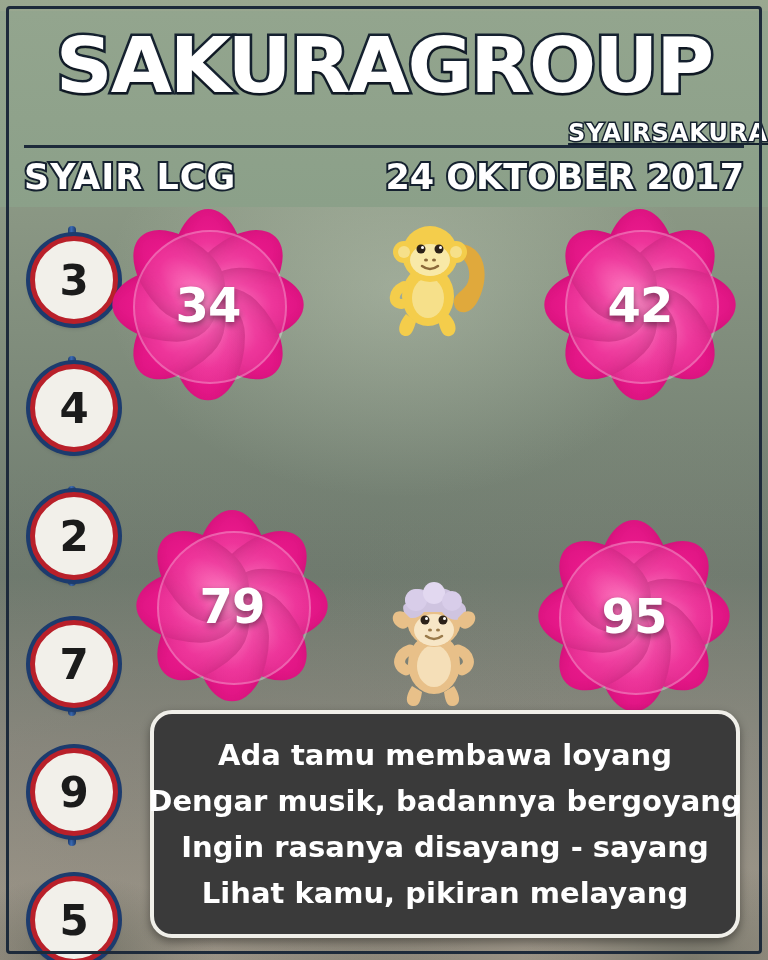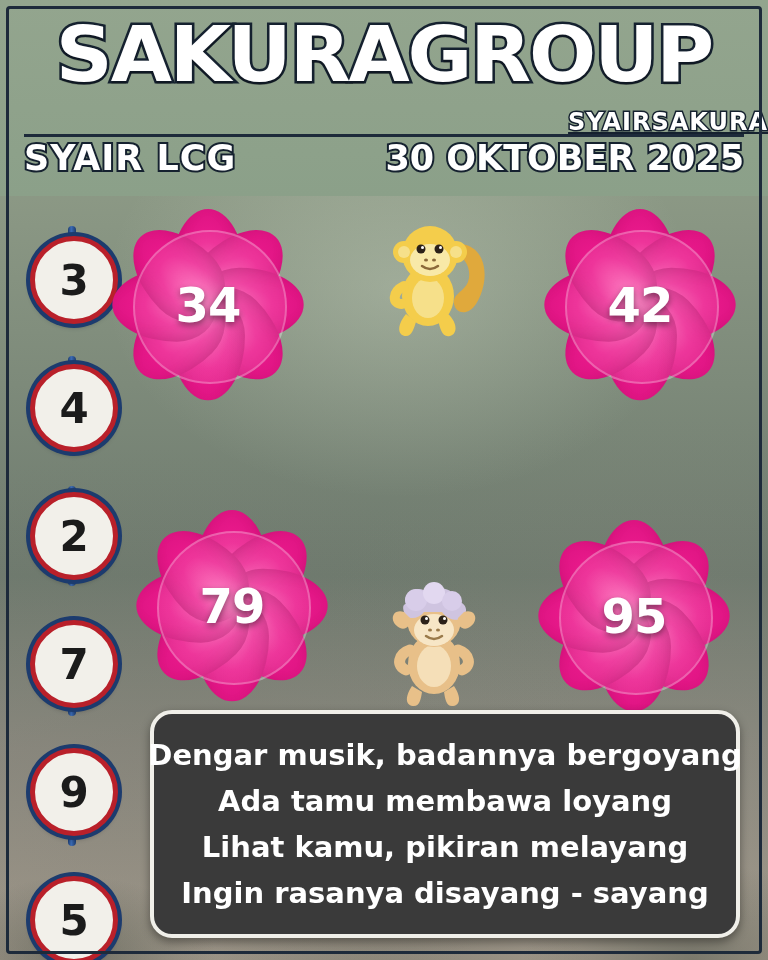--- a/index.html
+++ b/index.html
@@ -38,21 +38,21 @@
     position: absolute;
     inset: 6px;
     border: 3px solid #1d2a3a;
     border-radius: 4px;
     pointer-events: none;
   }
 
   
   .header {
     position: absolute;
-    top: 0; left: 0; right: 0;
+    top: 11px; left: 0; right: 0;
     height: 196px;
     background: linear-gradient(180deg, #93a58e 0%, #8fa28b 55%, #8ba089 100%);
   }
   .brand {
     position: absolute;
     top: 16px;
     left: 0; right: 0;
     text-align: center;
     font-family: "DejaVu Sans", sans-serif;
     font-weight: bold;
@@ -86,21 +86,21 @@
     right: 24px;
     height: 3px;
     background: #1d2a3a;
   }
   .header-row {
     position: absolute;
     top: 138px;
     left: 24px; right: 24px;
     height: 56px;
     display: flex;
-    align-items: flex-start;
+    align-items: center;
     justify-content: space-between;
   }
   .market-title {
     font-family: "DejaVu Sans", sans-serif;
     font-weight: bold;
     font-size: 35px;
     letter-spacing: 1px;
     color: #ffffff;
     -webkit-text-stroke: 4px #15212f;
     paint-order: stroke fill;
@@ -247,21 +247,21 @@
 <div id="poster">
   <div class="bg-wash"></div>
   <div class="bg-trees"></div>
 
   <div class="header">
     <div class="brand">SAKURAGROUP</div>
     <div class="brand-sub">SYAIRSAKURA</div>
     <div class="rule"></div>
     <div class="header-row">
       <div class="market-title">SYAIR LCG</div>
-      <div class="date-title">30 OKTOBER 2025</div>
+      <div class="date-title">24 OKTOBER 2017</div>
     </div>
   </div>
 
   <div class="chain">
     <div class="link" style="top:30px;"></div>
     <div class="link" style="top:160px;"></div>
     <div class="link" style="top:290px;"></div>
     <div class="link" style="top:420px;"></div>
     <div class="link" style="top:550px;"></div>
 
@@ -378,20 +378,20 @@
       <circle cx="67" cy="42" r="4.5" fill="#2b2118"></circle>
       <circle cx="50.5" cy="40.5" r="1.5" fill="#fff"></circle>
       <circle cx="68.5" cy="40.5" r="1.5" fill="#fff"></circle>
       <ellipse cx="54" cy="52" rx="2" ry="1.5" fill="#9a7a4a"></ellipse>
       <ellipse cx="62" cy="52" rx="2" ry="1.5" fill="#9a7a4a"></ellipse>
       <path d="M50 58 Q58 64 66 58" stroke="#9a7a4a" stroke-width="2.5" fill="none" stroke-linecap="round"></path>
     </svg>
   </div>
 
   <div class="verse">
+    <div class="line">Ada tamu membawa loyang</div>
     <div class="line">Dengar musik, badannya bergoyang</div>
-    <div class="line">Ada tamu membawa loyang</div>
+    <div class="line">Ingin rasanya disayang  -  sayang</div>
     <div class="line">Lihat kamu, pikiran melayang</div>
-    <div class="line">Ingin rasanya disayang  -  sayang</div>
   </div>
 
   <div class="frame"></div>
 </div>
 
 </body></html>

